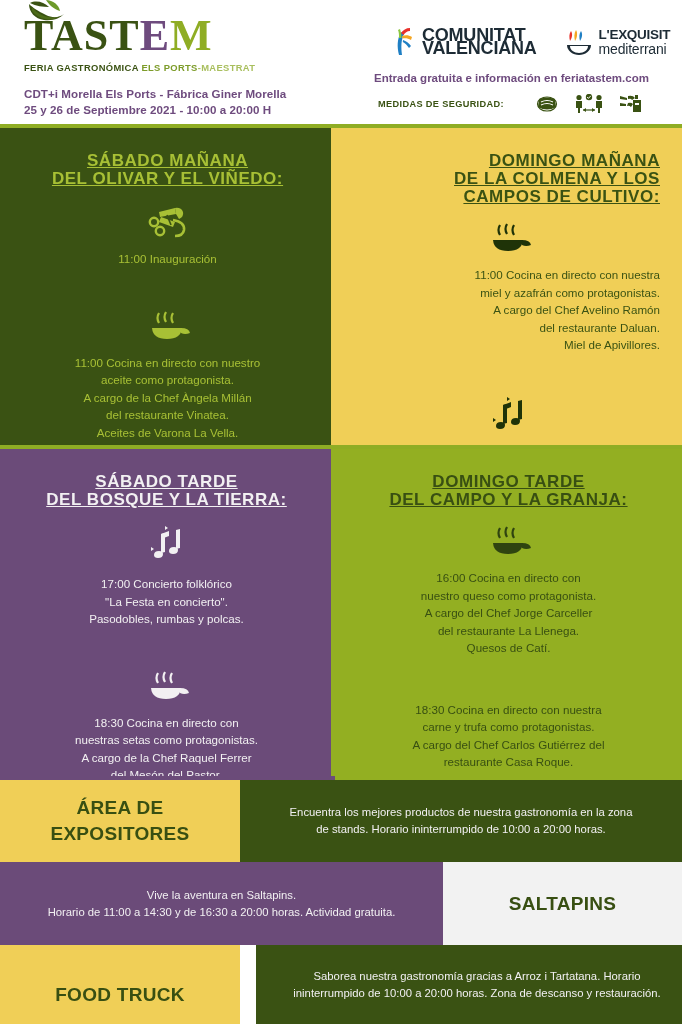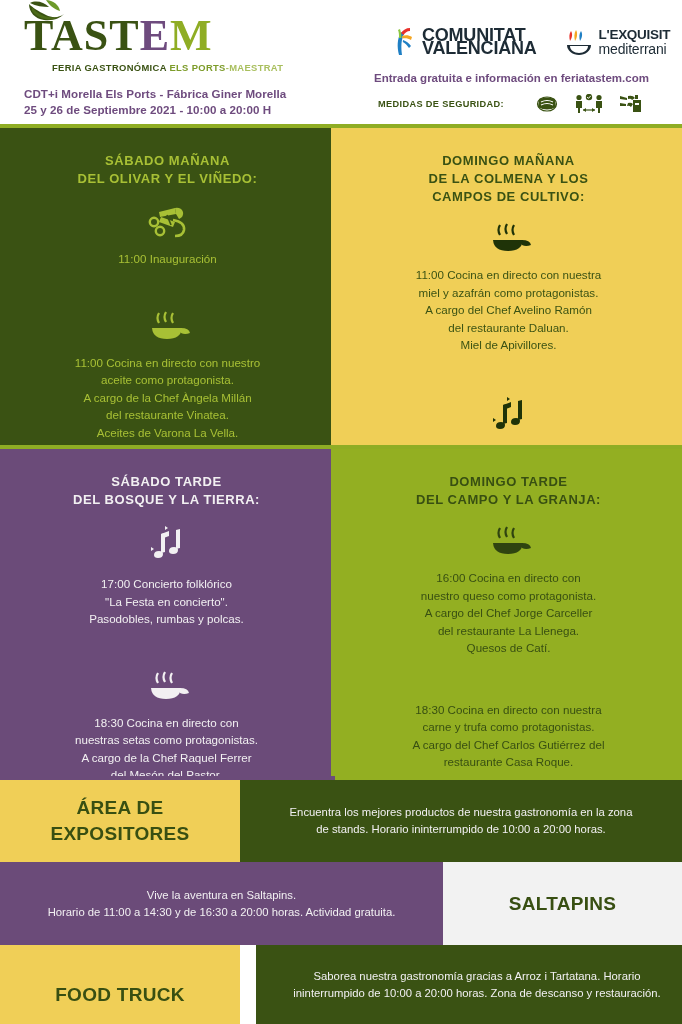--- a/index.html
+++ b/index.html
@@ -56,21 +56,20 @@
     left: 2px; top: -16px;
     width: 46px; height: 30px;
     pointer-events: none;
   }
   .logo-sub {
     margin-top: 4px;
     font-size: 9.4px;
     font-weight: bold;
     letter-spacing: 0.35px;
     white-space: nowrap;
-    margin-left: 28px;
   }
   .ls-dark { color: #3a5213; }
   .ls-olive { color: #7d9c2a; }
   .ls-light { color: #a9bf5e; }
 
   .venue-lines {
     position: absolute;
     left: 24px; top: 86px;
     color: #6e4b7e;
     font-size: 11.6px;
@@ -176,39 +175,40 @@
   .sep-h-bottom {
     position: absolute; left: 0; top: 776px;
     width: 682px; height: 4px; background: #93af22;
   }
   .sep-h-bottom-left {
     position: absolute; left: 0; top: 776px;
     width: 335px; height: 4px; background: #6b4b79;
   }
 
   .quad-title {
-    font-size: 13px;
+    font-size: 17px;
     font-weight: bold;
     letter-spacing: 0.55px;
     line-height: 18px;
     margin: 8px 0 0 0;
+    text-decoration: underline;
   }
   .quad-icon {
     margin: 16px auto 10px auto;
     display: block;
   }
   .quad-body {
     font-size: 11.6px;
     line-height: 17.5px;
     margin: 0;
   }
   .block-gap { height: 26px; }
 
   .t-olive { color: #a8c035; }
-  .t-dark  { color: #3a5213; }
+  .t-dark  { color: #3a5213; text-align: right; }
   .t-white { color: #f2f0f2; }
   .t-darkgreen { color: #384f12; }
 
   
   .band {
     position: absolute;
     box-sizing: border-box;
     display: flex;
     align-items: center;
   }

